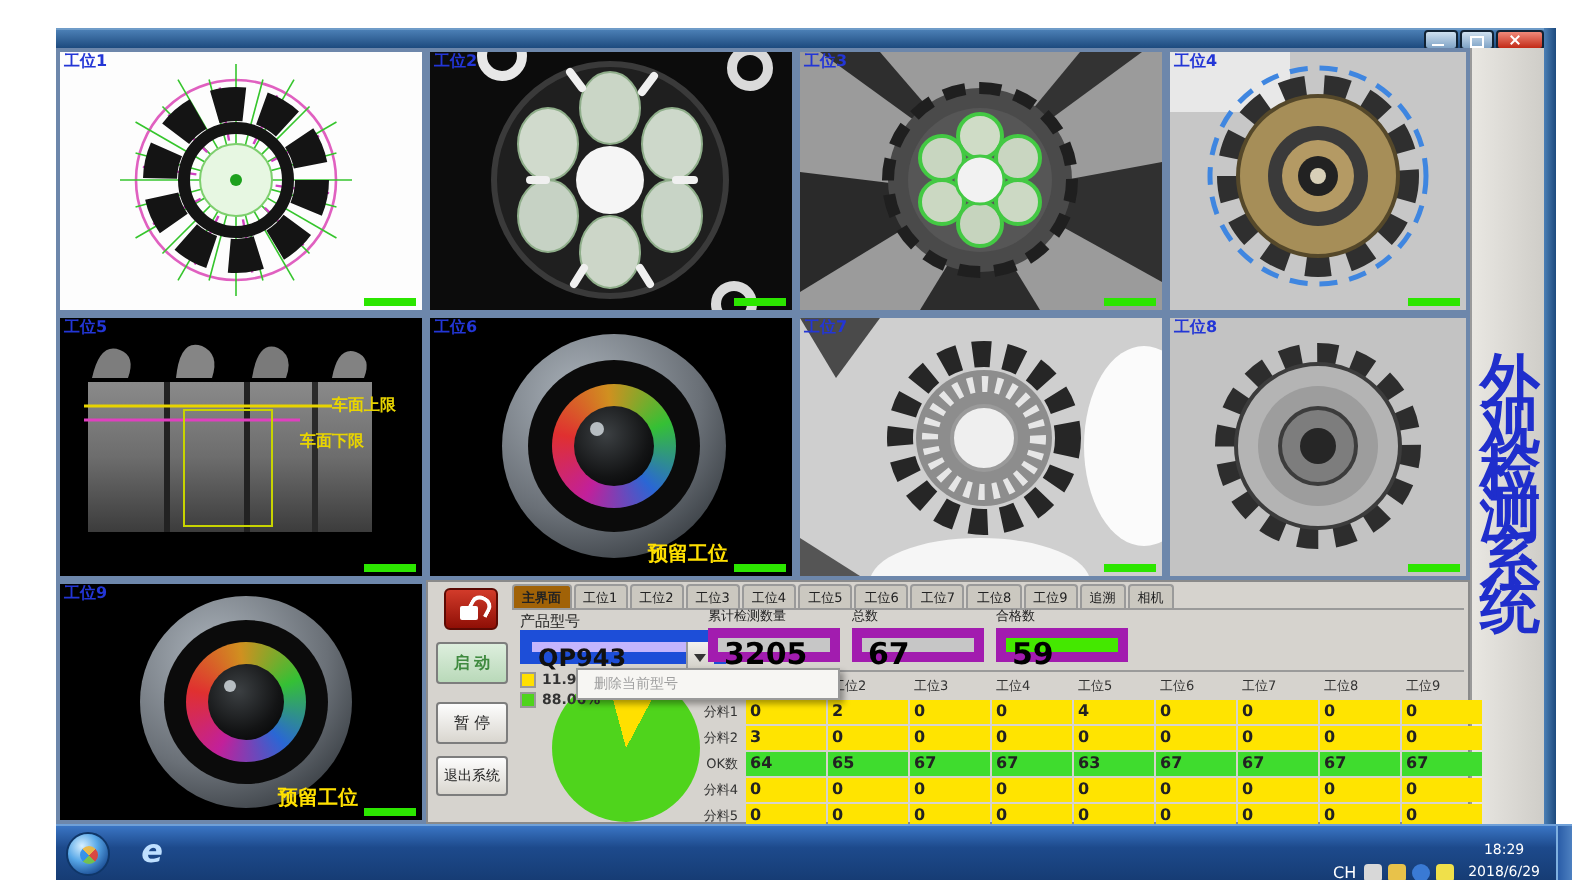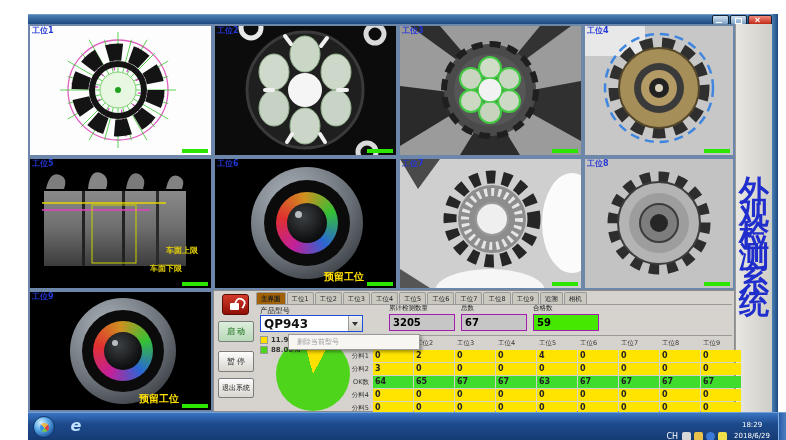--- a/index.html
+++ b/index.html
@@ -18,21 +18,21 @@
   .winbtn .glyph-x1,.winbtn .glyph-x2{position:absolute;left:8px;top:1px;width:1px;height:6px;background:#fff;}
   .winbtn .glyph-x1{transform:rotate(45deg);} .winbtn .glyph-x2{transform:rotate(-45deg);}
   #right-border{left:772px;top:14px;width:6px;height:398px;background:linear-gradient(90deg,#4b7fb5,#1d4a7e);}
 
   
   .cam{border:2px solid #6d87ab;overflow:hidden;background:#000;}
   .cam-label{position:absolute;top:1px;left:2px;color:#2336d6;font-size:8px;font-weight:bold;z-index:6;line-height:1;}
   .cam-bar{position:absolute;bottom:2px;right:3px;width:26px;height:4px;background:#2ce600;z-index:6;}
   .cam svg{position:absolute;left:0;top:0;}
   .overlay-text{position:absolute;bottom:4px;right:32px;color:#ffe000;font-size:10px;font-weight:bold;z-index:6;}
-  .anno{position:absolute;color:#e8d400;font-size:8px;font-weight:bold;z-index:6;margin-top:48px;}
+  .anno{position:absolute;color:#e8d400;font-size:8px;font-weight:bold;z-index:6;}
 
   
   .lens-outer{position:absolute;border-radius:50%;
     background:radial-gradient(circle at 35% 28%,#aab2ba,#6a7077 55%,#2e3338 90%);}
   .lens-black{position:absolute;border-radius:50%;background:#0b0b0b;}
   .lens-color{position:absolute;border-radius:50%;}
   .lens-center{position:absolute;border-radius:50%;
     background:radial-gradient(circle at 40% 35%,#3c4043,#131415 60%,#000);}
   .lens-dot{position:absolute;border-radius:50%;background:#cfd6da;opacity:.85;}
 
@@ -55,39 +55,39 @@
   #btn-pause{top:60px;}
   #btn-exit{top:87px;font-size:7px;}
 
   #panel-tabs{position:absolute;left:42px;top:1px;right:2px;height:12px;display:flex;
     border-bottom:1px solid #9a9a9a;}
   .tab{font-size:6.5px;color:#222;background:#cbc8c0;border:1px solid #9a9a9a;border-bottom:none;
     padding:1px 4px 0 4px;margin-right:1px;border-radius:2px 2px 0 0;white-space:nowrap;line-height:10px;}
   .tab.active{background:#a16207;font-weight:bold;}
 
   #product-label{left:46px;top:15px;font-size:7.5px;color:#222;}
-  #combo{left:46px;top:24px;width:103px;height:17px;background:#ffffff;border:1px solid #1d4ed8;}
+  #combo{left:46px;top:24px;width:103px;height:17px;background:#c4b5fd;border:6px solid #1d4ed8;}
   #combo-value{position:absolute;left:3px;top:1px;font-size:12px;font-weight:bold;color:#111;}
   #combo-arrow{position:absolute;right:0;top:0;width:13px;height:15px;background:linear-gradient(#f2f1ee,#cfccc4);
     border-left:1px solid #9a9a9a;}
   #combo-arrow:after{content:"";position:absolute;left:3px;top:6px;border:3px solid transparent;border-top:4px solid #333;}
   #dropdown{left:74px;top:43px;width:132px;background:#f7f6f3;border:1px solid #9a9a9a;
     box-shadow:2px 2px 3px rgba(0,0,0,.35);z-index:20;}
   .menu-item{font-size:7px;color:#a0a0a0;padding:2px 8px;white-space:nowrap;}
 
   #legend{left:46px;top:45px;z-index:8;}
   .legend-item{display:flex;align-items:center;margin-bottom:2px;}
   .legend-swatch{width:6px;height:6px;margin-right:3px;border:1px solid #999;}
   .legend-label{font-size:7px;font-weight:bold;color:#333;}
   #pie{left:62px;top:46px;width:74px;height:74px;border-radius:50%;z-index:5;}
 
-  #stats-row{position:absolute;left:175px;top:13px;width:362px;height:30px;display:flex;}
+  #stats-row{position:absolute;left:140px;top:13px;width:362px;height:30px;display:flex;}
   .stat{margin-right:6px;}
   .stat-label{font-size:6.5px;color:#222;margin-bottom:1px;white-space:nowrap;}
-  .stat-box{height:17px;border:1px solid #a21caf;font-size:10px;font-weight:bold;color:#000;
+  .stat-box{height:17px;border:5px solid #a21caf;font-size:15px;font-weight:bold;color:#000;
     padding:1px 3px;box-sizing:border-box;line-height:14px;}
   #stats-sep{position:absolute;left:156px;top:44px;width:362px;border-top:1px solid #9a9a9a;}
 
   #stats-table{position:absolute;left:116px;top:46px;display:grid;
     grid-template-columns:42px repeat(9,40px);grid-auto-rows:12px;gap:1px;}
   .th{font-size:6.5px;color:#333;padding-left:2px;line-height:12px;white-space:nowrap;}
   .row-label{font-size:6.5px;color:#333;text-align:right;padding-right:3px;line-height:12px;white-space:nowrap;}
   .cell{background:#ffe400;font-size:8px;font-weight:bold;color:#222;padding-left:2px;line-height:12px;}
   .cell.ok{background:#3fdc2e;}
 

